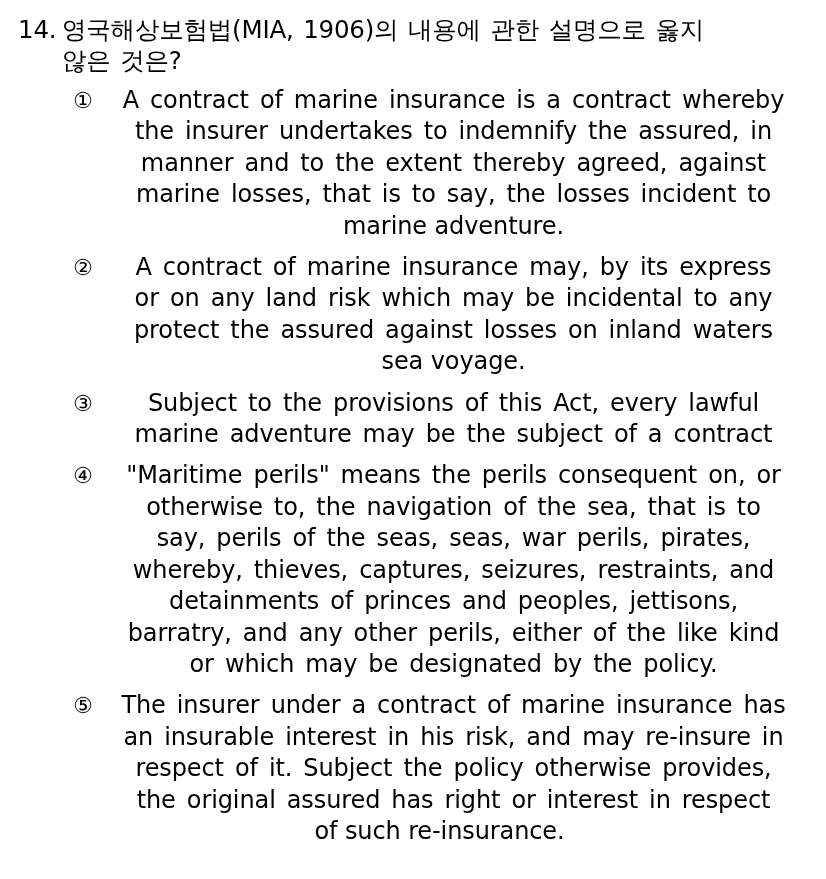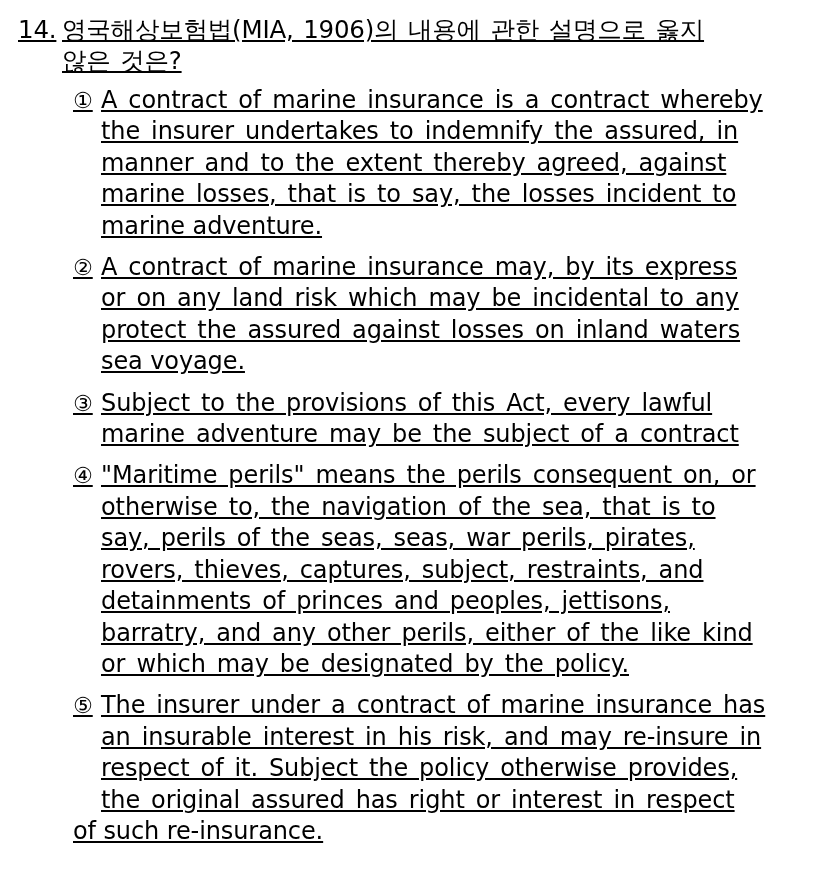--- a/index.html
+++ b/index.html
@@ -14,21 +14,20 @@
     color: #000000;
     overflow: hidden;
   }
   #page {
     position: relative;
     width: 826px;
     height: 879px;
     background: #ffffff;
     box-sizing: border-box;
     padding: 14px 20px 0 18px;
-    text-decoration: underline;
   }
 
   
   .question {
     display: block;
     margin: 0 0 9px 0;
   }
   .q-line {
     display: flex;
     align-items: baseline;
@@ -75,20 +74,21 @@
     font-size: 22px;
     text-align: left;
     line-height: 30.4px;
   }
   .opt-line.cont .opt-marker {
     visibility: hidden;
   }
   .opt-text {
     flex: 1 1 auto;
     letter-spacing: -0.1px;
+    text-align: center;
   }
   
   .opt-line.wide .opt-text { word-spacing: 3.5px; }
 </style>
 </head>
 <body>
 
 <div id="page">
 
   <div class="question">
@@ -165,21 +165,21 @@
       <div class="opt-line cont wide">
         <span class="opt-marker">④</span>
         <span class="opt-text">otherwise to, the navigation of the sea, that is to</span>
       </div>
       <div class="opt-line cont wide">
         <span class="opt-marker">④</span>
         <span class="opt-text">say, perils of the seas, seas, war perils, pirates,</span>
       </div>
       <div class="opt-line cont wide">
         <span class="opt-marker">④</span>
-        <span class="opt-text">rovers, thieves, captures, subject, restraints, and</span>
+        <span class="opt-text">whereby, thieves, captures, seizures, restraints, and</span>
       </div>
       <div class="opt-line cont wide">
         <span class="opt-marker">④</span>
         <span class="opt-text">detainments of princes and peoples, jettisons,</span>
       </div>
       <div class="opt-line cont wide">
         <span class="opt-marker">④</span>
         <span class="opt-text">barratry, and any other perils, either of the like kind</span>
       </div>
       <div class="opt-line cont wide">

